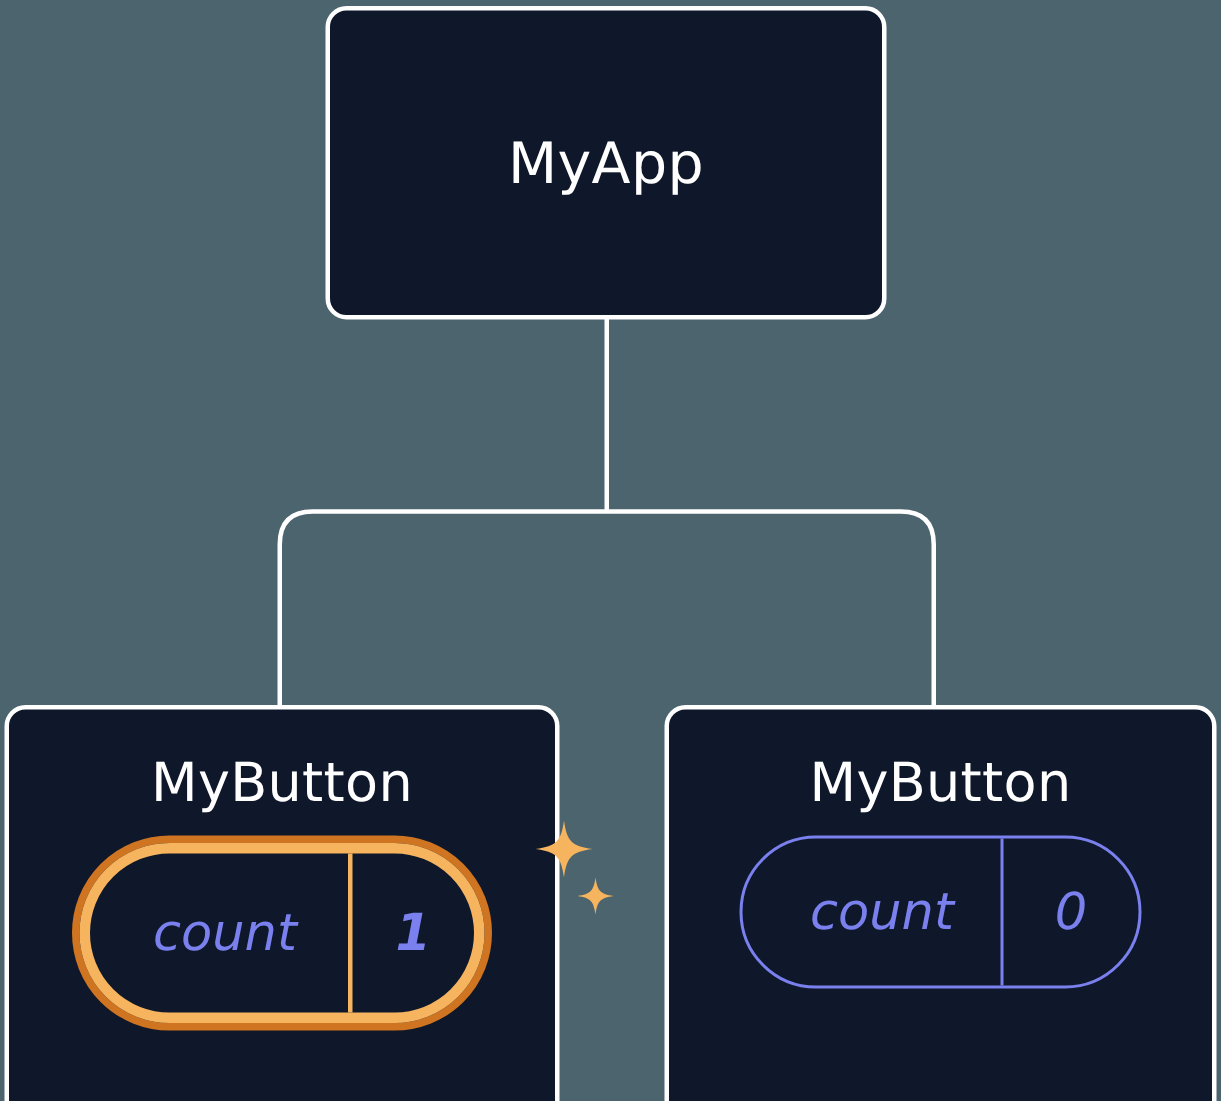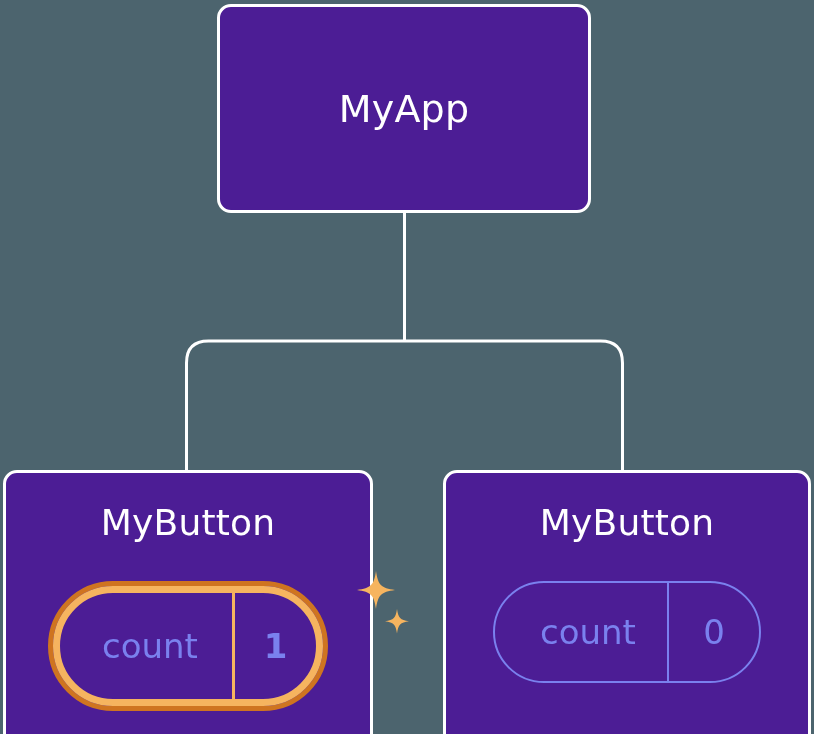--- a/index.html
+++ b/index.html
@@ -20,21 +20,21 @@
   #connectors {
     position: absolute;
     left: 0; top: 0;
     width: 814px; height: 734px;
     pointer-events: none;
   }
 
   
   .node {
     position: absolute;
-    background: #4c1d95;
+    background: #0f172a;
     border: 3px solid #ffffff;
     border-radius: 14px;
     box-sizing: border-box;
   }
   .node-root {
     left: 217px;
     top: 4px;
     width: 374px;
     height: 209px;
     display: flex;
@@ -61,21 +61,22 @@
   .node-child .node-title {
     font-size: 36px;
     margin-top: 32px;
   }
 
   
   .pill-wrap {
     position: relative;
     display: flex;
     justify-content: center;
-    margin-top: 40px;
+    margin-top: 16px;
+    font-style: italic;
   }
 
   
   .pill {
     display: flex;
     align-items: stretch;
     border: 2px solid #7a81ee;
     border-radius: 999px;
     box-sizing: border-box;
     height: 102px;

